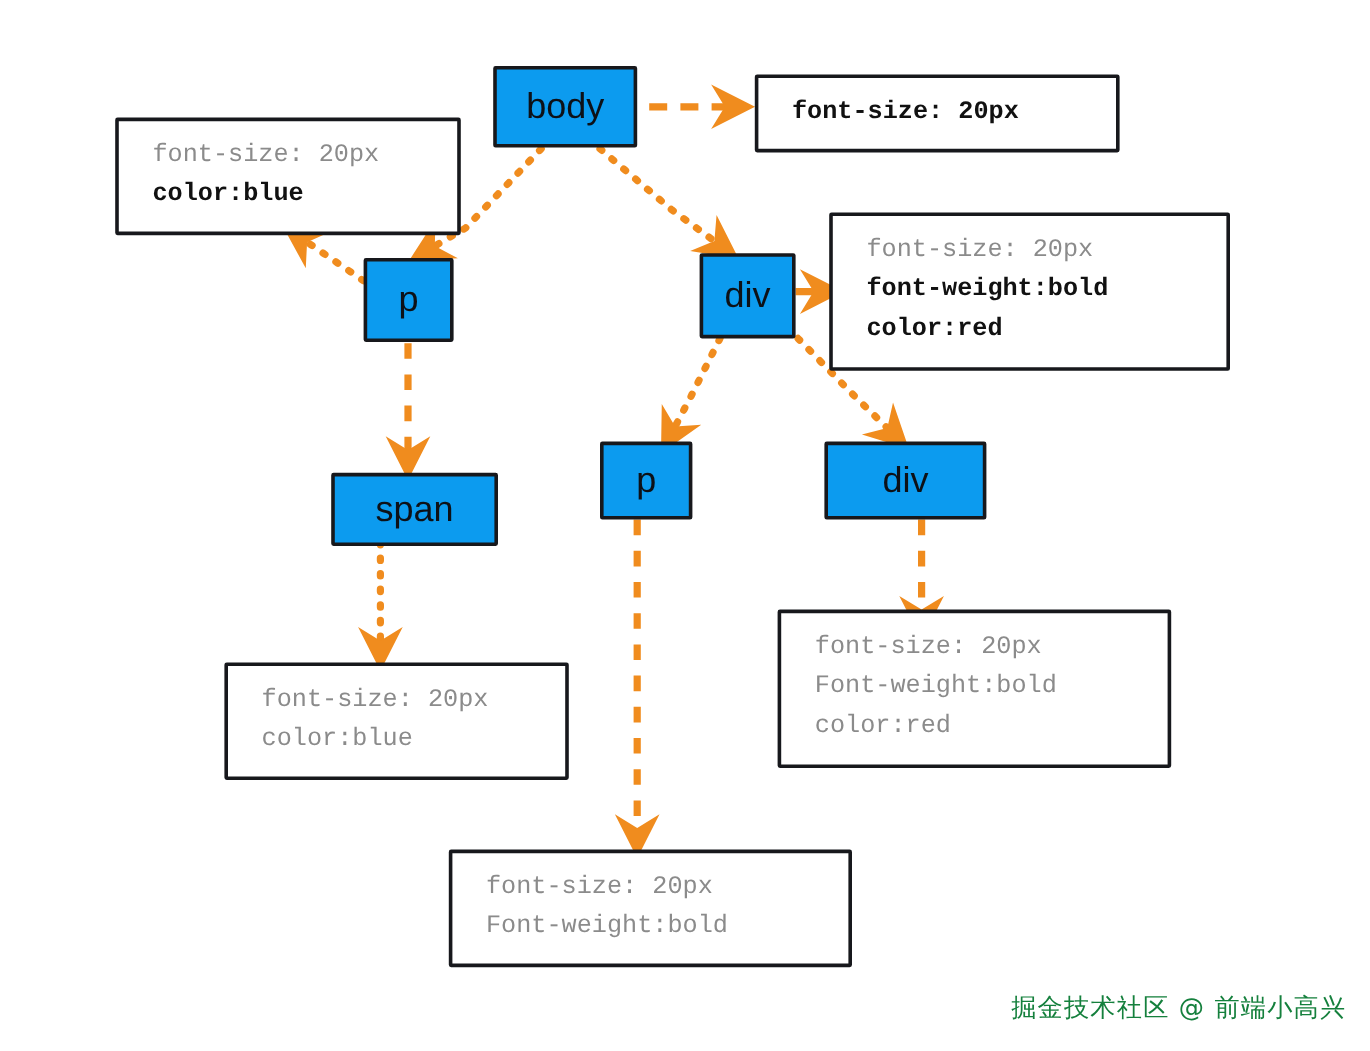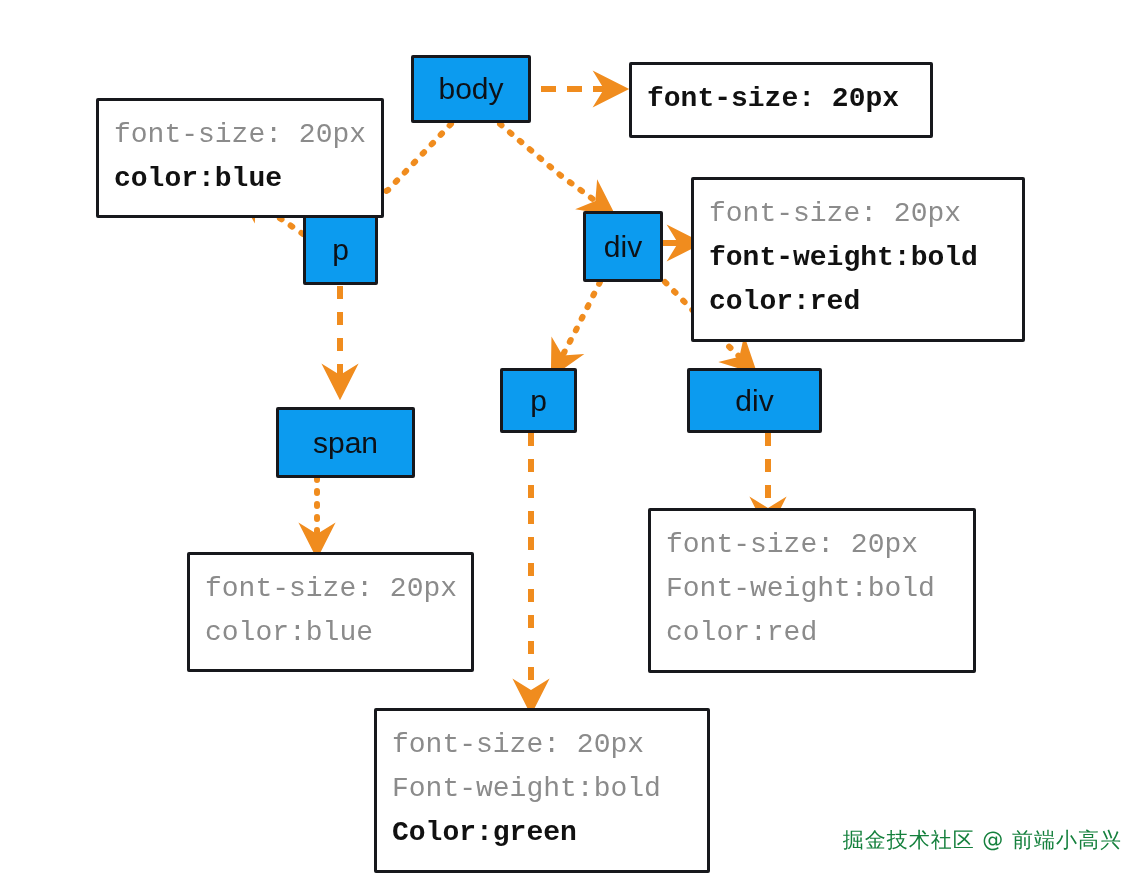--- a/index.html
+++ b/index.html
@@ -43,23 +43,23 @@
     letter-spacing: 0px;
     z-index: 4;
   }
 
   
   .decl {
     position: absolute;
     background: #ffffff;
     border: 3px solid #17181c;
     border-radius: 2px;
-    padding: 12px 16px 14px 15px;
+    padding: 12px 16px 14px 28px;
     font-family: "Liberation Mono", monospace;
-    font-size: 28px;
+    font-size: 21px;
     line-height: 1.58;
     z-index: 3;
     white-space: nowrap;
   }
   .decl .line { display: block; }
   .decl .line.inherited { color: #8b8b8b; font-weight: normal; }
   .decl .line.own       { color: #111111; font-weight: bold; }
 
   
   #watermark {
@@ -127,21 +127,21 @@
   </div>
 
   <div class="node" style="left:303px; top:215px; width:75px; height:70px;">
     <span>p</span>
   </div>
 
   <div class="node" style="left:583px; top:211px; width:80px; height:71px;">
     <span>div</span>
   </div>
 
-  <div class="node" style="left:276px; top:407px; width:139px; height:71px;">
+  <div class="node" style="left:276px; top:394px; width:139px; height:61px;">
     <span>span</span>
   </div>
 
   <div class="node" style="left:500px; top:368px; width:77px; height:65px;">
     <span>p</span>
   </div>
 
   <div class="node" style="left:687px; top:368px; width:135px; height:65px;">
     <span>div</span>
   </div>
@@ -162,21 +162,20 @@
   </div>
 
   <div class="decl" style="left:187px; top:552px; width:287px;">
     <span class="line inherited">font-size: 20px</span>
     <span class="line inherited">color:blue</span>
   </div>
 
   <div class="decl" style="left:374px; top:708px; width:336px;">
     <span class="line inherited">font-size: 20px</span>
     <span class="line inherited">Font-weight:bold</span>
-    <span class="line own">Color:green</span>
   </div>
 
   <div class="decl" style="left:648px; top:508px; width:328px;">
     <span class="line inherited">font-size: 20px</span>
     <span class="line inherited">Font-weight:bold</span>
     <span class="line inherited">color:red</span>
   </div>
 
   <div id="watermark">掘金技术社区 @ 前端小高兴</div>
 

